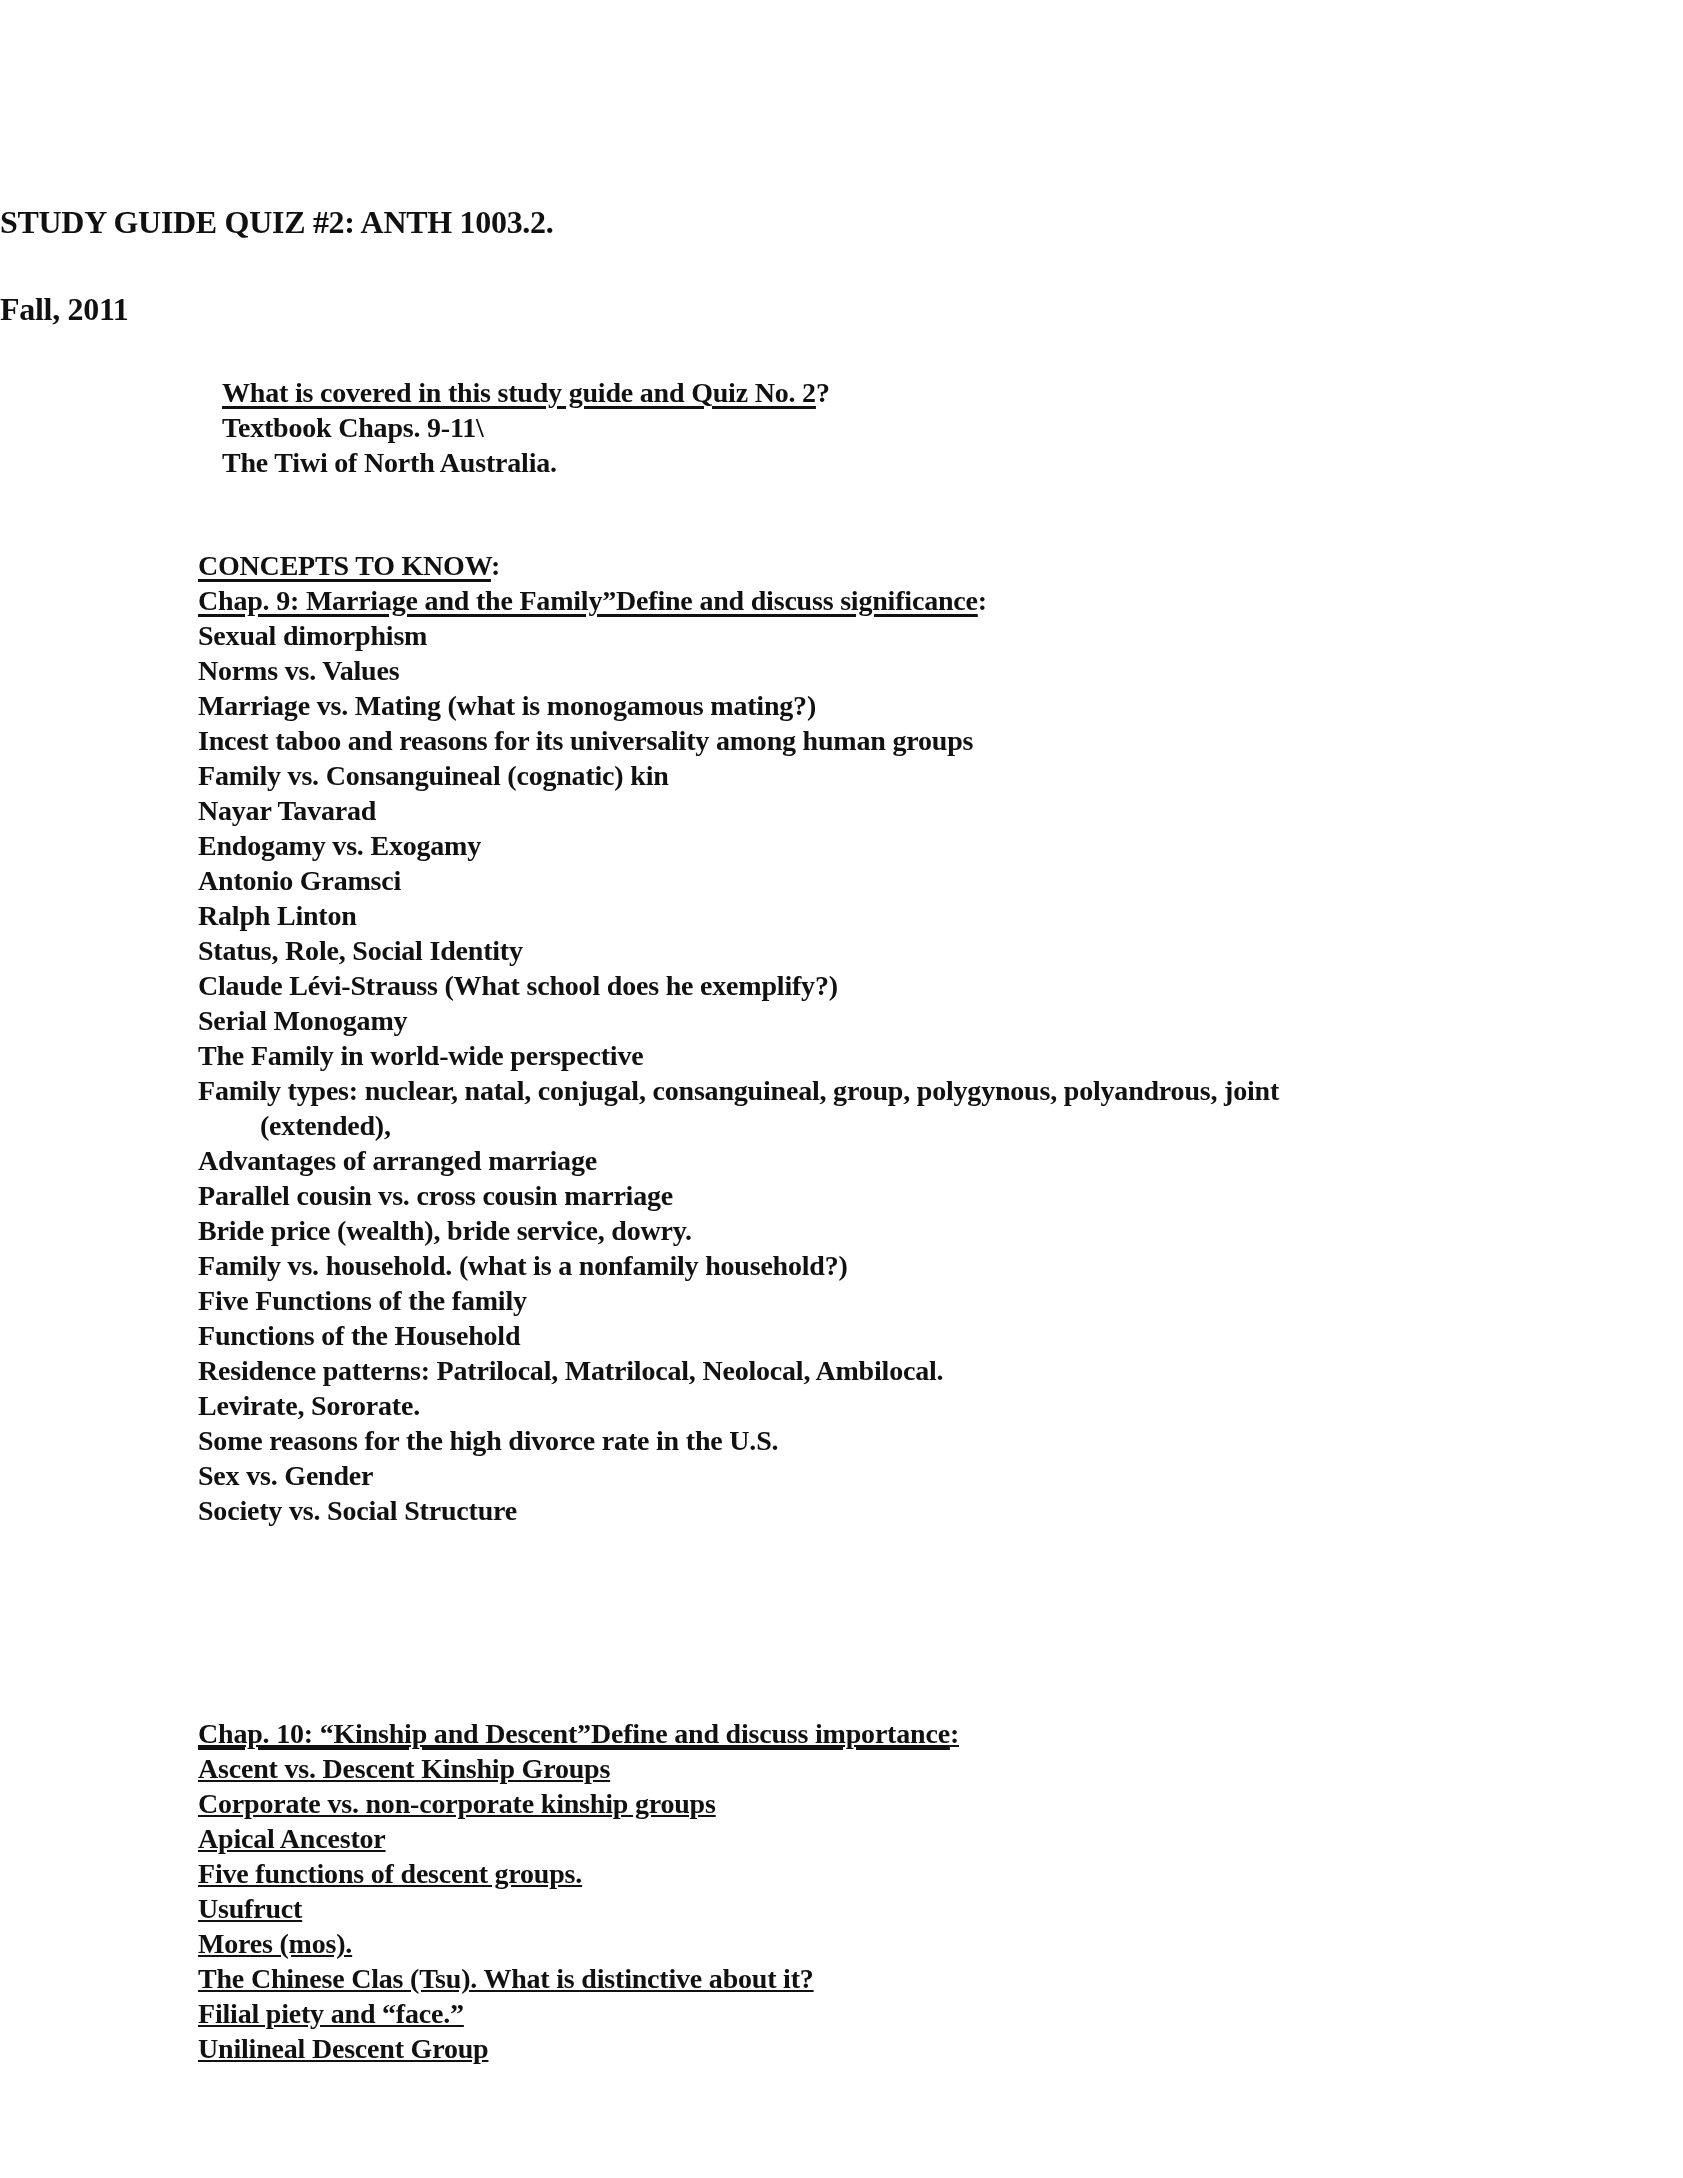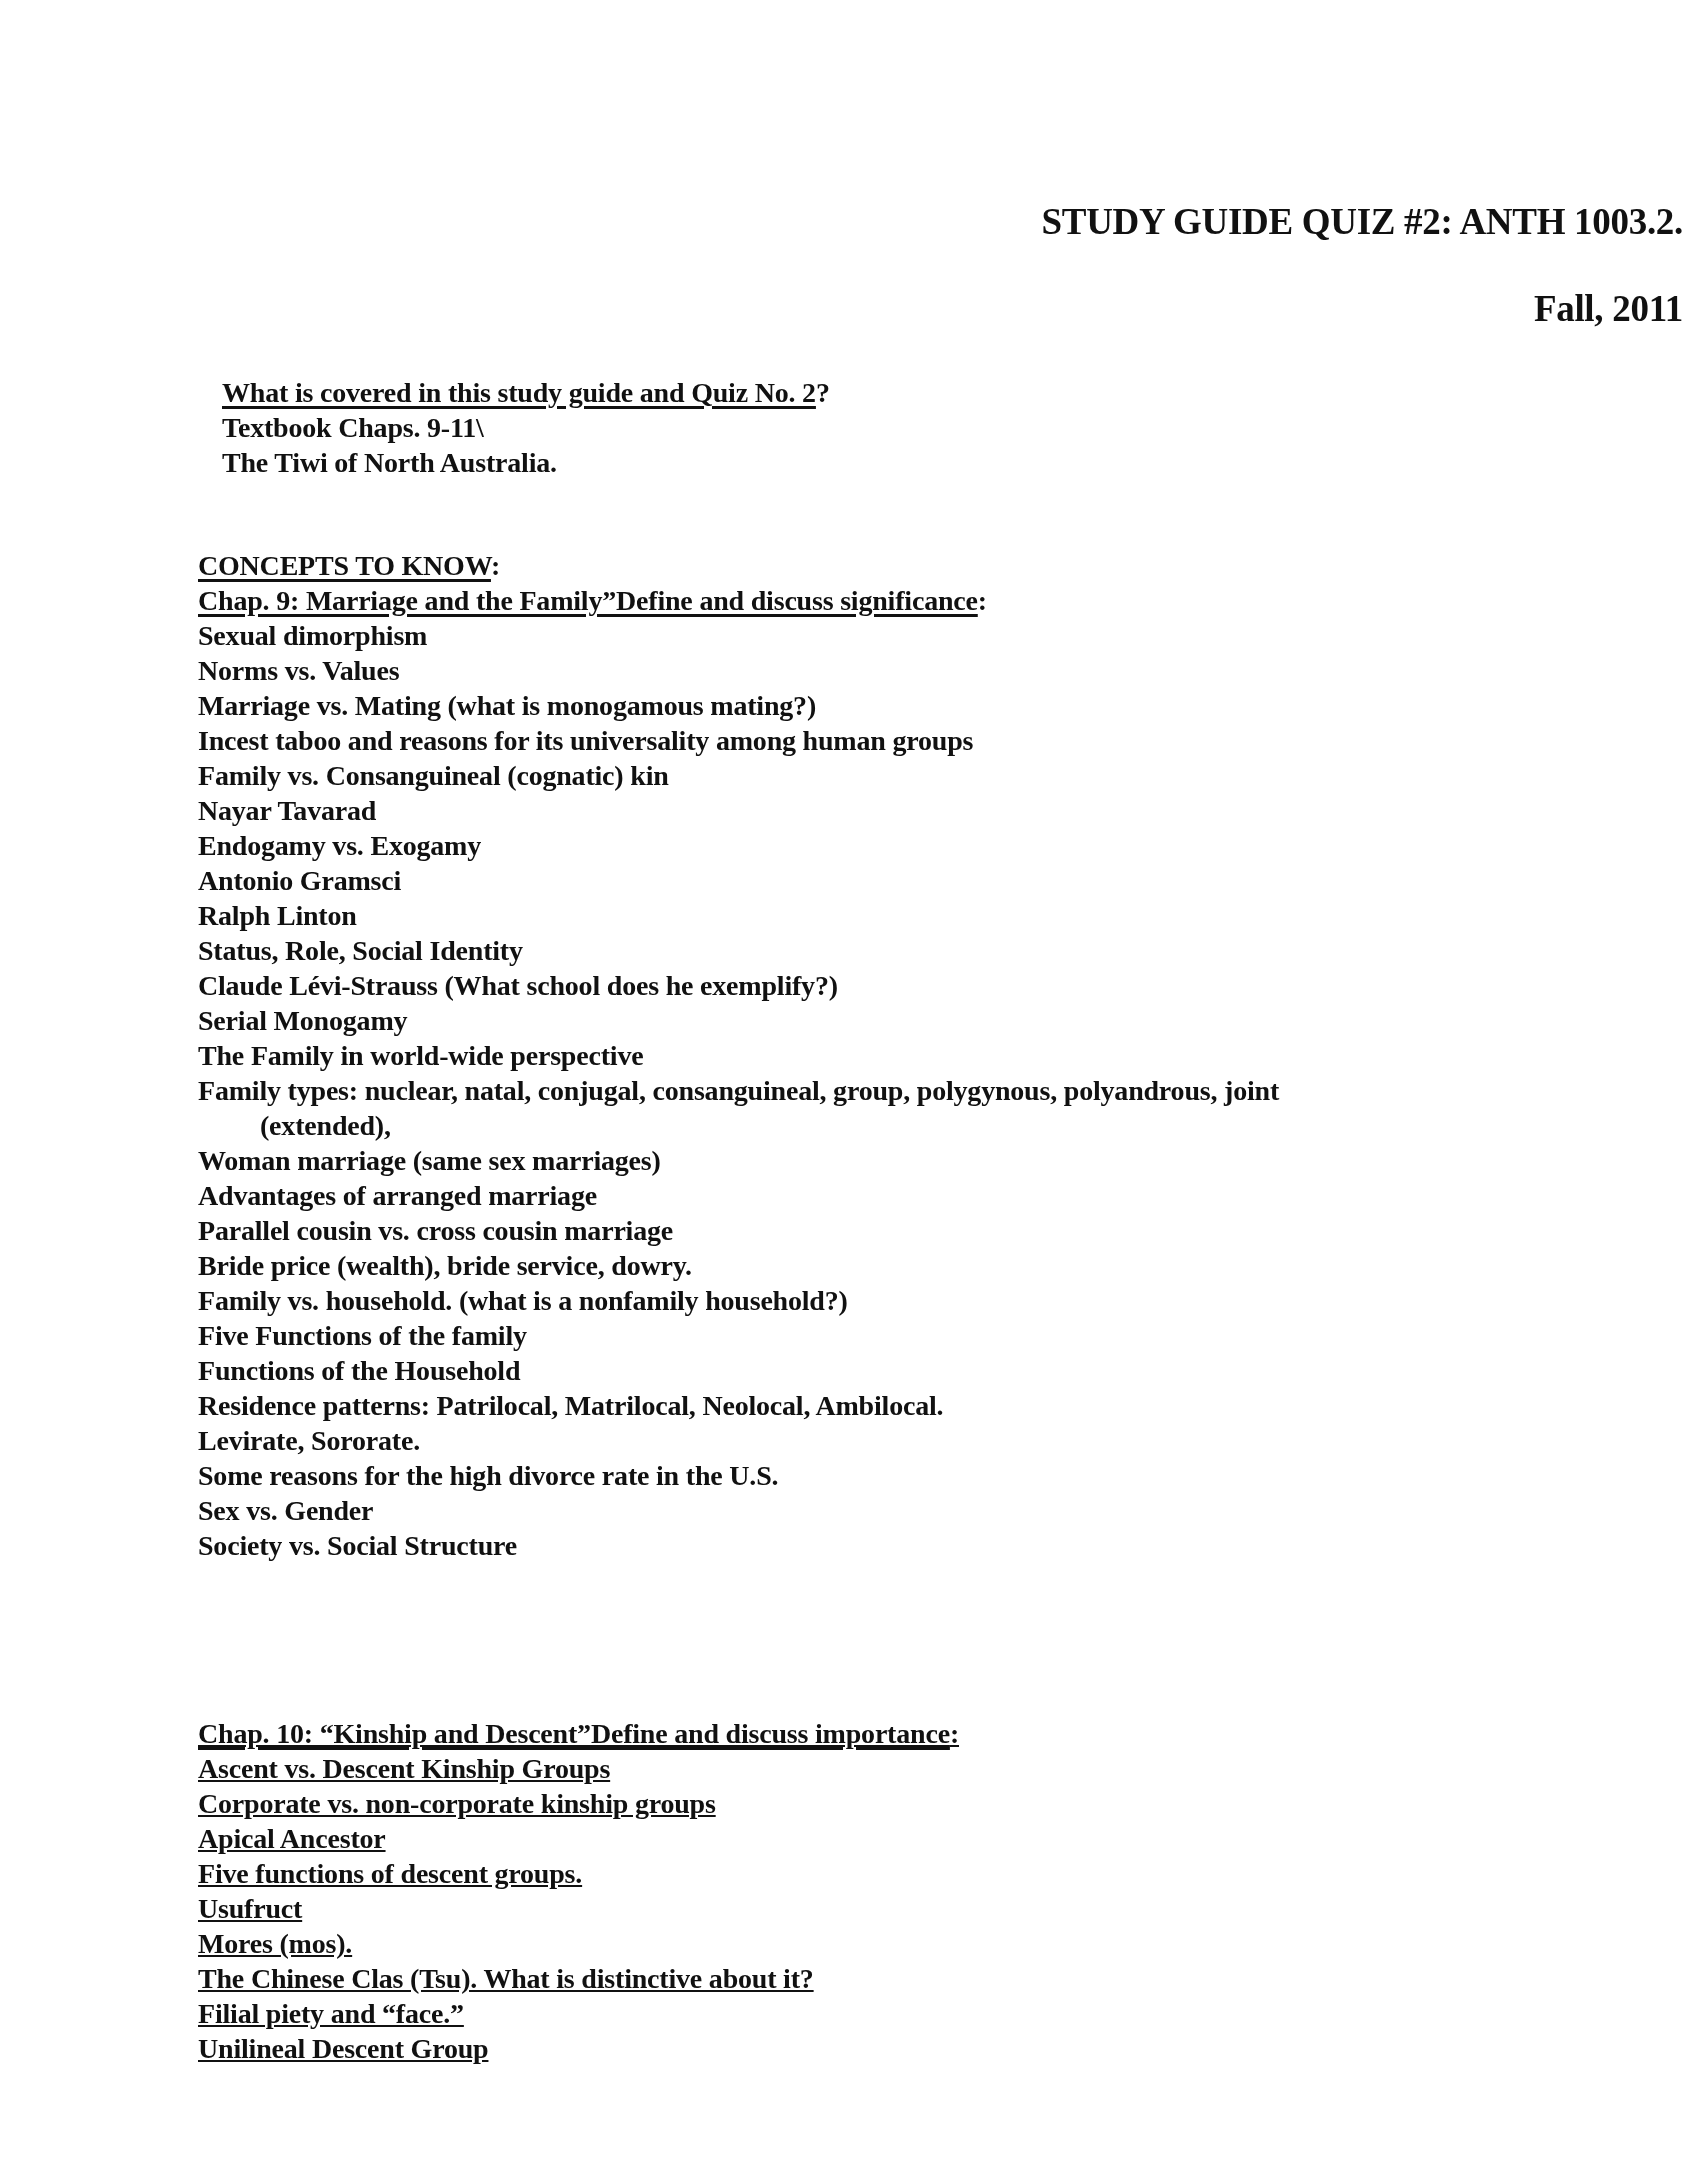--- a/index.html
+++ b/index.html
@@ -18,23 +18,23 @@
     .page {
       position: absolute;
       left: 0; top: 0;
       width: 1683px;
       height: 2178px;
     }
     .title {
       position: absolute;
       left: 0;
       width: 1683px;
-      text-align: right;
+      text-align: left;
       font-weight: bold;
-      font-size: 37px;
+      font-size: 32px;
       letter-spacing: -0.3px;
       line-height: 44px;
       margin: 0;
     }
     .title-main { top: 200px; }
     .title-sub { top: 287px; }
     .block {
       position: absolute;
       left: 198px;
       width: 1287px;
@@ -84,21 +84,20 @@
     <div class="line">Nayar Tavarad</div>
     <div class="line">Endogamy vs. Exogamy</div>
     <div class="line">Antonio Gramsci</div>
     <div class="line">Ralph Linton</div>
     <div class="line">Status, Role, Social Identity</div>
     <div class="line">Claude Lévi-Strauss (What school does he exemplify?)</div>
     <div class="line">Serial Monogamy</div>
     <div class="line">The Family in world-wide perspective</div>
     <div class="line">Family types: nuclear, natal, conjugal, consanguineal, group, polygynous, polyandrous, joint</div>
     <div class="line wrap-cont">(extended),</div>
-    <div class="line">Woman marriage (same sex marriages)</div>
     <div class="line">Advantages of arranged marriage</div>
     <div class="line">Parallel cousin vs. cross cousin marriage</div>
     <div class="line">Bride price (wealth), bride service, dowry.</div>
     <div class="line">Family vs. household. (what is a nonfamily household?)</div>
     <div class="line">Five Functions of the family</div>
     <div class="line">Functions of the Household</div>
     <div class="line">Residence patterns: Patrilocal, Matrilocal, Neolocal, Ambilocal.</div>
     <div class="line">Levirate, Sororate.</div>
     <div class="line">Some reasons for the high divorce rate in the U.S.</div>
     <div class="line">Sex vs. Gender</div>

